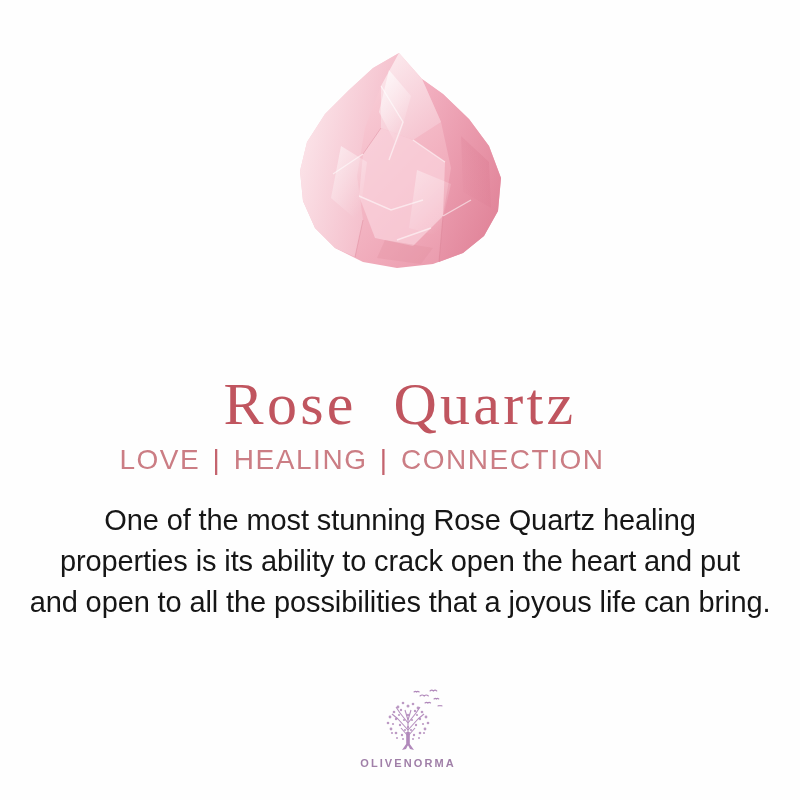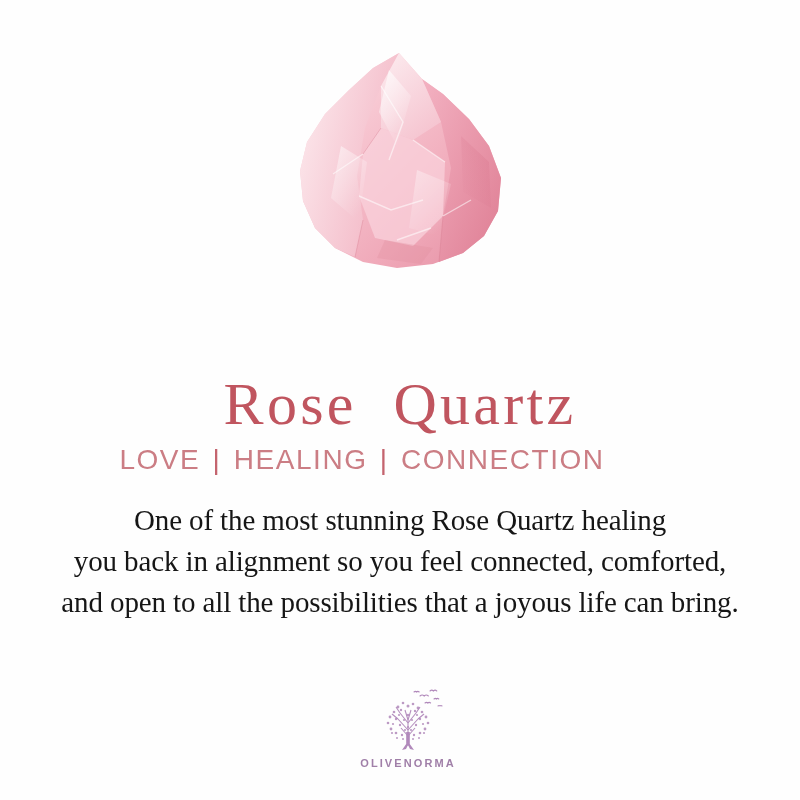--- a/index.html
+++ b/index.html
@@ -72,21 +72,21 @@
     padding: 0 3px;
   }
 
   
   .body-copy {
     position: absolute;
     top: 500px;
     left: 28px;
     width: 744px;
     text-align: center;
-    font-family: Liberation Serif, serif;
+    font-family: Liberation Sans, sans-serif;
     font-size: 29px;
     font-weight: 400;
     color: #161616;
     line-height: 41px;
     letter-spacing: -0.004em;
   }
   .body-copy .ln { display: block; white-space: nowrap; }
 
   
   .logo {
@@ -185,21 +185,21 @@
   <div class="subtitle">
     <span>LOVE</span>
     <span class="sep">|</span>
     <span>HEALING</span>
     <span class="sep">|</span>
     <span>CONNECTION</span>
   </div>
 
   <div class="body-copy">
     <span class="ln">One of the most stunning Rose Quartz healing</span>
-    <span class="ln">you back in alignment so you feel connected, comforted,</span>
+    <span class="ln">properties is its ability to crack open the heart and put</span>
     <span class="ln">and open to all the possibilities that a joyous life can bring.</span>
   </div>
 
   <div class="logo">
     <svg class="logo-mark" width="76" height="68" viewBox="0 0 76 68">
       <g fill="#b189bb">
 
         <g opacity=".85">
           <circle cx="38" cy="20" r="1.5"></circle>
             <circle cx="33" cy="17" r="1.3"></circle>

